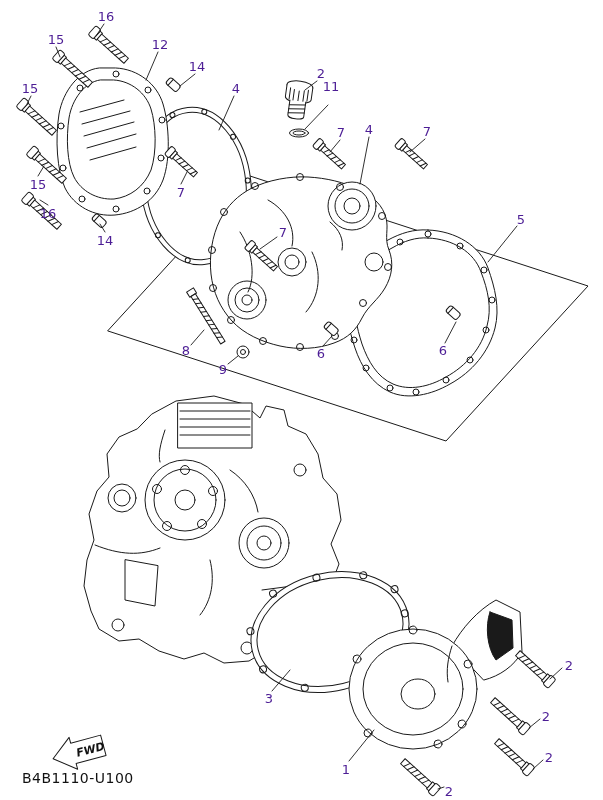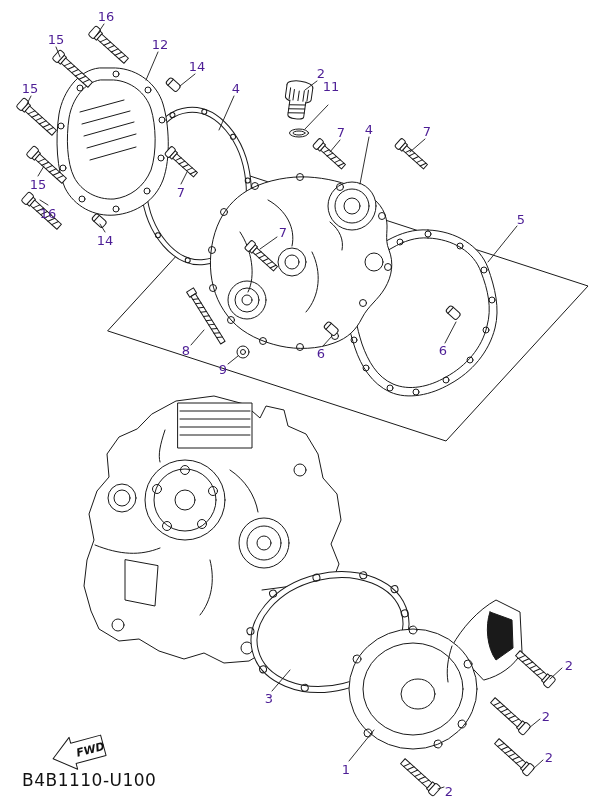--- a/index.html
+++ b/index.html
@@ -17,21 +17,21 @@
     transform:translate(-50%,-50%);
     font-size:13px;
     color:#4c1d95;
     user-select:none;
     white-space:nowrap;
   }
   .part-code{
     position:absolute;
     left:22px;
     top:770px;
-    font-size:17px;
+    font-size:14px;
     color:#111;
     letter-spacing:0.5px;
   }
 </style>
 </head>
 <body>
 
 <div class="stage">
 
 <svg width="603" height="800" viewBox="0 0 603 800">

